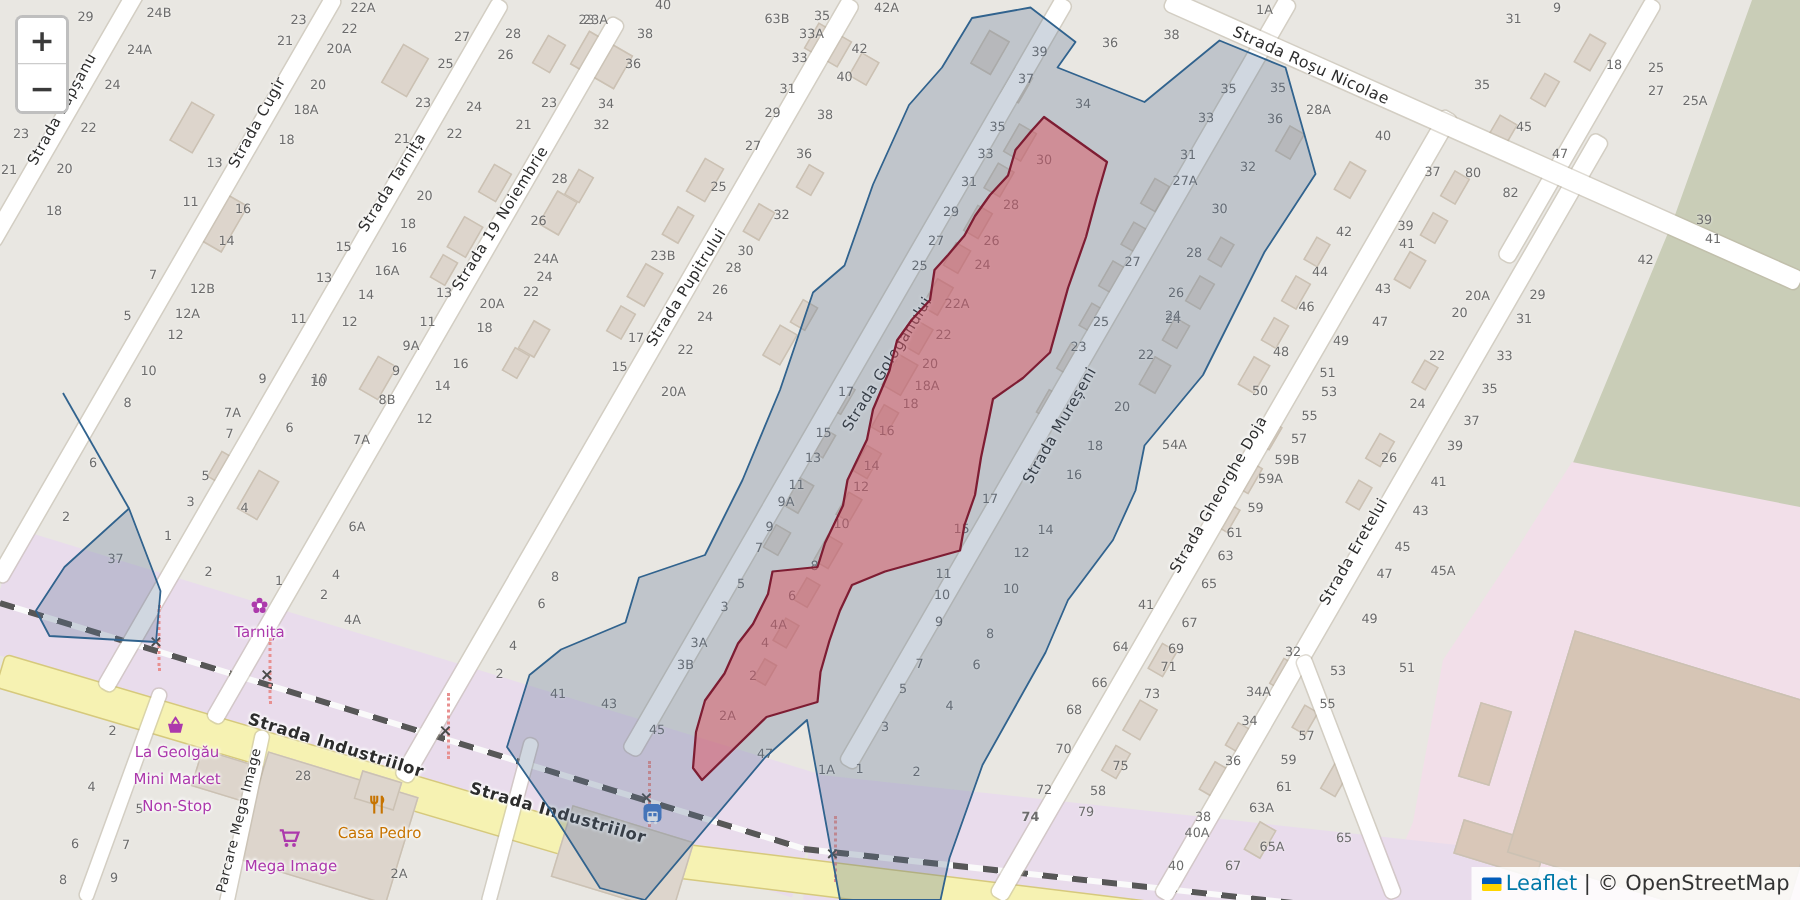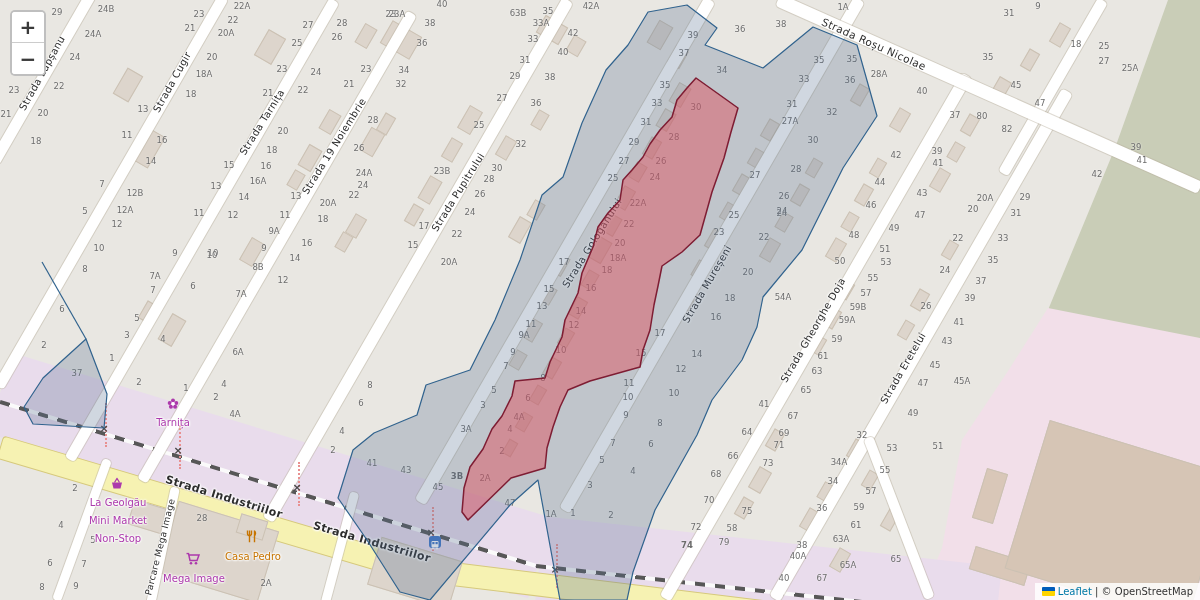--- a/index.html
+++ b/index.html
@@ -23,21 +23,21 @@
   .xmark{position:absolute;transform:translate(-50%,-50%);font-size:11px;font-weight:bold;color:#4a4a4a;}
   .reddots{position:absolute;width:0;border-left:2px dotted #e89090;transform:translate(-50%,-50%);}
   .bus{position:absolute;width:12px;height:12px;border-radius:3px;transform:translate(-50%,-50%);}
   
   .zoomctl{position:absolute;left:10px;top:10px;width:32px;border:2px solid rgba(0,0,0,.25);
       border-radius:5px;background:#fff;z-index:50;overflow:hidden;}
   .zoomctl button{display:block;width:32px;height:31px;border:0;background:#fff;font:bold 20px "DejaVu Sans",sans-serif;
       color:#3a3a3a;cursor:pointer;padding:0;line-height:30px;}
   .zoomctl button:first-child{border-bottom:1px solid #ccc;}
   .attr{position:absolute;right:0;bottom:0;background:rgba(255,255,255,.85);
-      font-size:10px;color:#333;padding:3px 7px;z-index:50;white-space:nowrap;}
+      font-size:14px;color:#333;padding:3px 7px;z-index:50;white-space:nowrap;}
   .attr a{color:#0078A8;text-decoration:none;cursor:pointer;}
   .flag{display:inline-block;width:13px;height:9px;vertical-align:-1px;margin-right:3px;
       background:linear-gradient(#005BBB 0 50%,#FFD500 50% 100%);border-radius:1px;}
 </style>
 </head>
 <body>
 
 <div id="map">
   <div class="layer" id="landuse">
       <svg class="full">
@@ -300,21 +300,21 @@
       <div class="hn" style="left: 628px; top: 397px;">10</div>
       <div class="hn" style="left: 528px; top: 398px;">6</div>
       <div class="hn" style="left: 519px; top: 417px;">4A</div>
       <div class="hn" style="left: 510px; top: 429px;">4</div>
       <div class="hn" style="left: 502px; top: 451px;">2</div>
       <div class="hn" style="left: 485px; top: 478px;">2A</div>
       <div class="hn" style="left: 370px; top: 385px;">8</div>
       <div class="hn" style="left: 361px; top: 403px;">6</div>
       <div class="hn" style="left: 483px; top: 405px;">3</div>
       <div class="hn" style="left: 466px; top: 429px;">3A</div>
-      <div class="hn" style="left: 457px; top: 476px; font-weight: bold;">3B</div>
+      <div class="hn" style="left: 457px; top: 444px;">3B</div>
       <div class="hn" style="left: 372px; top: 463px;">41</div>
       <div class="hn" style="left: 406px; top: 470px;">43</div>
       <div class="hn" style="left: 438px; top: 487px;">45</div>
       <div class="hn" style="left: 510px; top: 503px;">47</div>
       <div class="hn" style="left: 342px; top: 431px;">4</div>
       <div class="hn" style="left: 333px; top: 450px;">2</div>
       <div class="hn" style="left: 551px; top: 514px;">1A</div>
       <div class="hn" style="left: 573px; top: 513px;">1</div>
       <div class="hn" style="left: 611px; top: 515px;">2</div>
       <div class="hn" style="left: 590px; top: 485px;">3</div>

